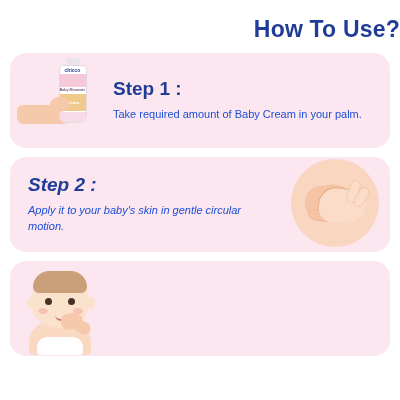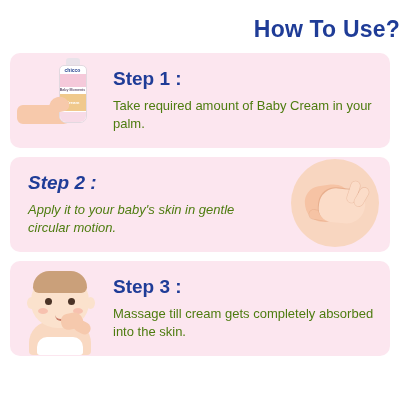--- a/index.html
+++ b/index.html
@@ -26,21 +26,21 @@
     font-size: 23px;
     font-weight: bold;
     letter-spacing: 0.2px;
     padding-top: 16px;
     padding-bottom: 10px;
   }
   .step-card {
     position: relative;
     margin: 0 10px 9px 10px;
     background: #fce6ef;
-    border-radius: 10px;
+    border-radius: 16px;
     height: 95px;
     box-sizing: border-box;
     overflow: hidden;
   }
   .step-card .content {
     position: absolute;
     top: 0;
     bottom: 0;
     display: flex;
     flex-direction: column;
@@ -55,22 +55,22 @@
     right: 120px;
     font-style: italic;
   }
   .step-label {
     color: #1f3c97;
     font-size: 19px;
     font-weight: bold;
     margin-bottom: 7px;
   }
   .step-text {
-    color: #4d7c0f;
-    font-size: 13px;
+    color: #1d4ed8;
+    font-size: 11px;
     line-height: 1.42;
   }
   .img-box {
     position: absolute;
     top: 0;
     bottom: 0;
     width: 95px;
     display: flex;
     align-items: center;
     justify-content: center;
@@ -317,19 +317,15 @@
         <div class="ill3-hair"></div>
         <div class="ill3-eye ill3-eye-l"></div>
         <div class="ill3-eye ill3-eye-r"></div>
         <div class="ill3-cheek ill3-cheek-l"></div>
         <div class="ill3-cheek ill3-cheek-r"></div>
         <div class="ill3-mouth"></div>
         <div class="ill3-arm"></div>
         <div class="ill3-hand"></div>
       </div>
     </div>
-    <div class="content">
-      <div class="step-label">Step 3 :</div>
-      <div class="step-text">Massage till cream gets completely absorbed into the skin.</div>
-    </div>
   </div>
 
 </div>
 
 </body></html>

